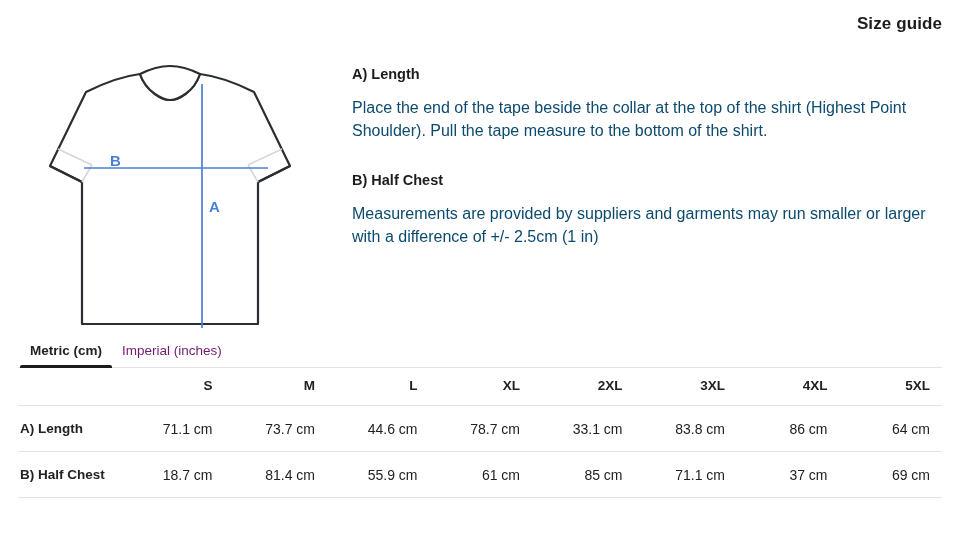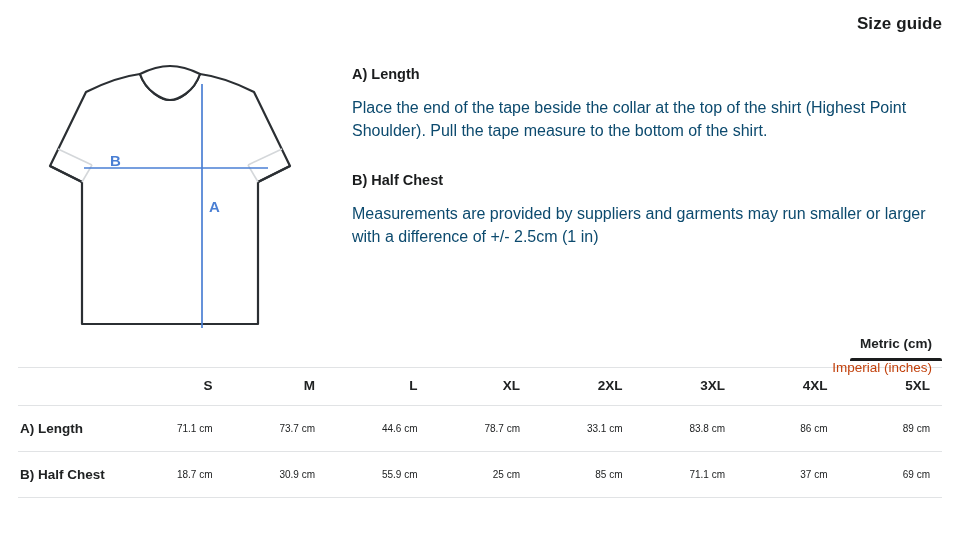--- a/index.html
+++ b/index.html
@@ -59,25 +59,24 @@
   .guide-para.last { margin-bottom: 5px; }
 
   
   .tabs {
     display: flex;
     align-items: flex-end;
     margin-top: 8px;
     padding-left: 2px;
     border-bottom: 1px solid #e1e3e5;
     height: 32px;
-    flex-direction: column;
   }
   .tab {
     font-size: 13.5px;
-    color: #c2410c;
+    color: #701a75;
     padding: 0 10px 9px 10px;
     cursor: pointer;
     position: relative;
     white-space: nowrap;
   }
   .tab.active {
     color: #202223;
     font-weight: bold;
   }
   .tab.active::after {
@@ -91,21 +90,21 @@
 
   
   table.size-table {
     width: 924px;
     border-collapse: collapse;
     margin-top: 0;
     table-layout: fixed;
   }
   table.size-table th, table.size-table td {
     border-bottom: 1px solid #e1e3e5;
-    font-size: 10px;
+    font-size: 14px;
     color: #202223;
     padding: 13px 12px;
     text-align: right;
   }
   table.size-table thead th {
     font-weight: bold;
     font-size: 13.5px;
     padding-top: 10px;
     padding-bottom: 12px;
   }
@@ -193,28 +192,28 @@
     <tbody>
       <tr>
         <td class="rowlabel">A) Length</td>
         <td>71.1 cm</td>
         <td>73.7 cm</td>
         <td>44.6 cm</td>
         <td>78.7 cm</td>
         <td>33.1 cm</td>
         <td>83.8 cm</td>
         <td>86 cm</td>
-        <td>89 cm</td>
+        <td>64 cm</td>
       </tr>
       <tr>
         <td class="rowlabel">B) Half Chest</td>
         <td>18.7 cm</td>
-        <td>30.9 cm</td>
+        <td>81.4 cm</td>
         <td>55.9 cm</td>
-        <td>25 cm</td>
+        <td>61 cm</td>
         <td>85 cm</td>
         <td>71.1 cm</td>
         <td>37 cm</td>
         <td>69 cm</td>
       </tr>
     </tbody>
   </table>
 
 </div>
 

